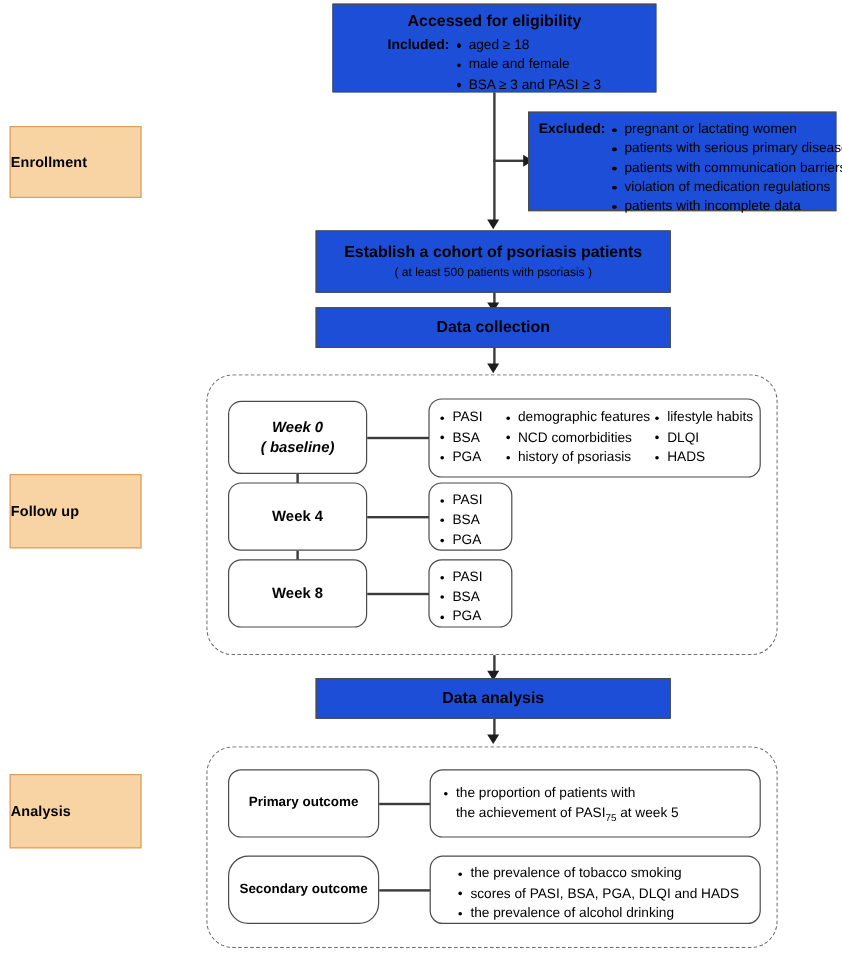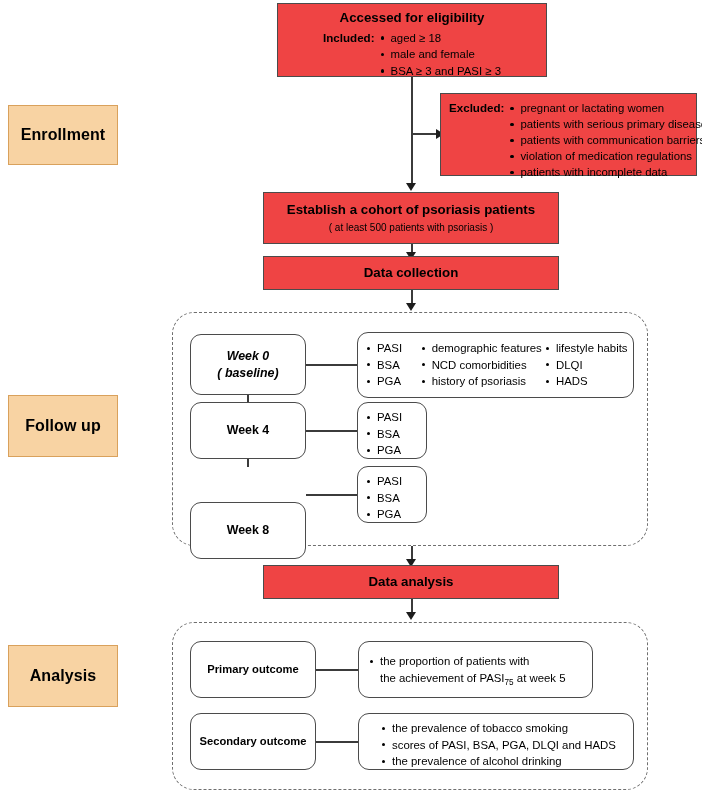--- a/index.html
+++ b/index.html
@@ -21,29 +21,28 @@
 
   
   .abs { position: absolute; box-sizing: border-box; }
 
   
   .stage {
     background: #F8D3A3;
     border: 1px solid #D9A15C;
     display: flex;
     align-items: center;
-    justify-content: center;
-    font-weight: bold;
-    font-size: 16px;
+    font-weight: bold;
+    font-size: 12px;
     letter-spacing: .1px;
   }
 
   
   .rect {
-    background: #ef4444;
+    background: #1d4ed8;
     border: 1.3px solid #4b4b4b;
   }
 
   
   .round {
     background: #ffffff;
     border: 1.5px solid #4b4b4b;
     border-radius: 11px;
   }
 
@@ -251,21 +250,21 @@
   <div class="abs round" style="left:357px; top:402px; width:70px; height:57px; padding:6px 8px;">
     <ul class="bl">
       <li>PASI</li>
       <li>BSA</li>
       <li>PGA</li>
     </ul>
   </div>
 
   <div class="abs vline" style="left:247px; top:459px; height:8px;"></div>
 
-  <div class="abs round center-both" style="left:190px; top:466px; width:116px; height:57px;margin-top:36px;">
+  <div class="abs round center-both" style="left:190px; top:466px; width:116px; height:57px;">
     <div class="lbl">Week 8</div>
   </div>
 
   <div class="abs hline" style="left:306px; top:494px; width:52px;"></div>
 
   <div class="abs round" style="left:357px; top:466px; width:70px; height:57px; padding:6px 8px;">
     <ul class="bl">
       <li>PASI</li>
       <li>BSA</li>
       <li>PGA</li>
@@ -283,29 +282,29 @@
   <div class="abs arrow-down" style="left:406.4px; top:612px;"></div>
 
   <div class="abs dashed" style="left:172px; top:622px; width:476px; height:168px;"></div>
 
   <div class="abs round center-both" style="left:190px; top:641px; width:126px; height:57px;">
     <div class="lbl-sm">Primary outcome</div>
   </div>
 
   <div class="abs hline" style="left:316px; top:669px; width:43px;"></div>
 
-  <div class="abs round" style="left:358px; top:641px; width:235px; height:57px; padding:11px 10px;">
+  <div class="abs round" style="left:358px; top:641px; width:276px; height:57px; padding:11px 10px;">
     <ul class="bl">
       <li><span>the proportion of patients with</span><br>
         <span style="display:inline-block; margin-left:0px;"><span>the achievement of PASI</span><sub>75</sub><span> at week 5</span></span>
       </li>
     </ul>
   </div>
 
-  <div class="abs round center-both" style="left:190px; top:713px; width:126px; height:57px;">
+  <div class="abs round center-both" style="left:190px; top:713px; width:126px; height:57px;border-radius:17px;">
     <div class="lbl-sm">Secondary outcome</div>
   </div>
 
   <div class="abs hline" style="left:316px; top:741px; width:43px;"></div>
 
   <div class="abs round" style="left:358px; top:713px; width:276px; height:57px; padding:6px 22px;">
     <ul class="bl">
       <li>the prevalence of tobacco smoking</li>
       <li>scores of PASI, BSA, PGA, DLQI and HADS</li>
       <li>the prevalence of alcohol drinking</li>

